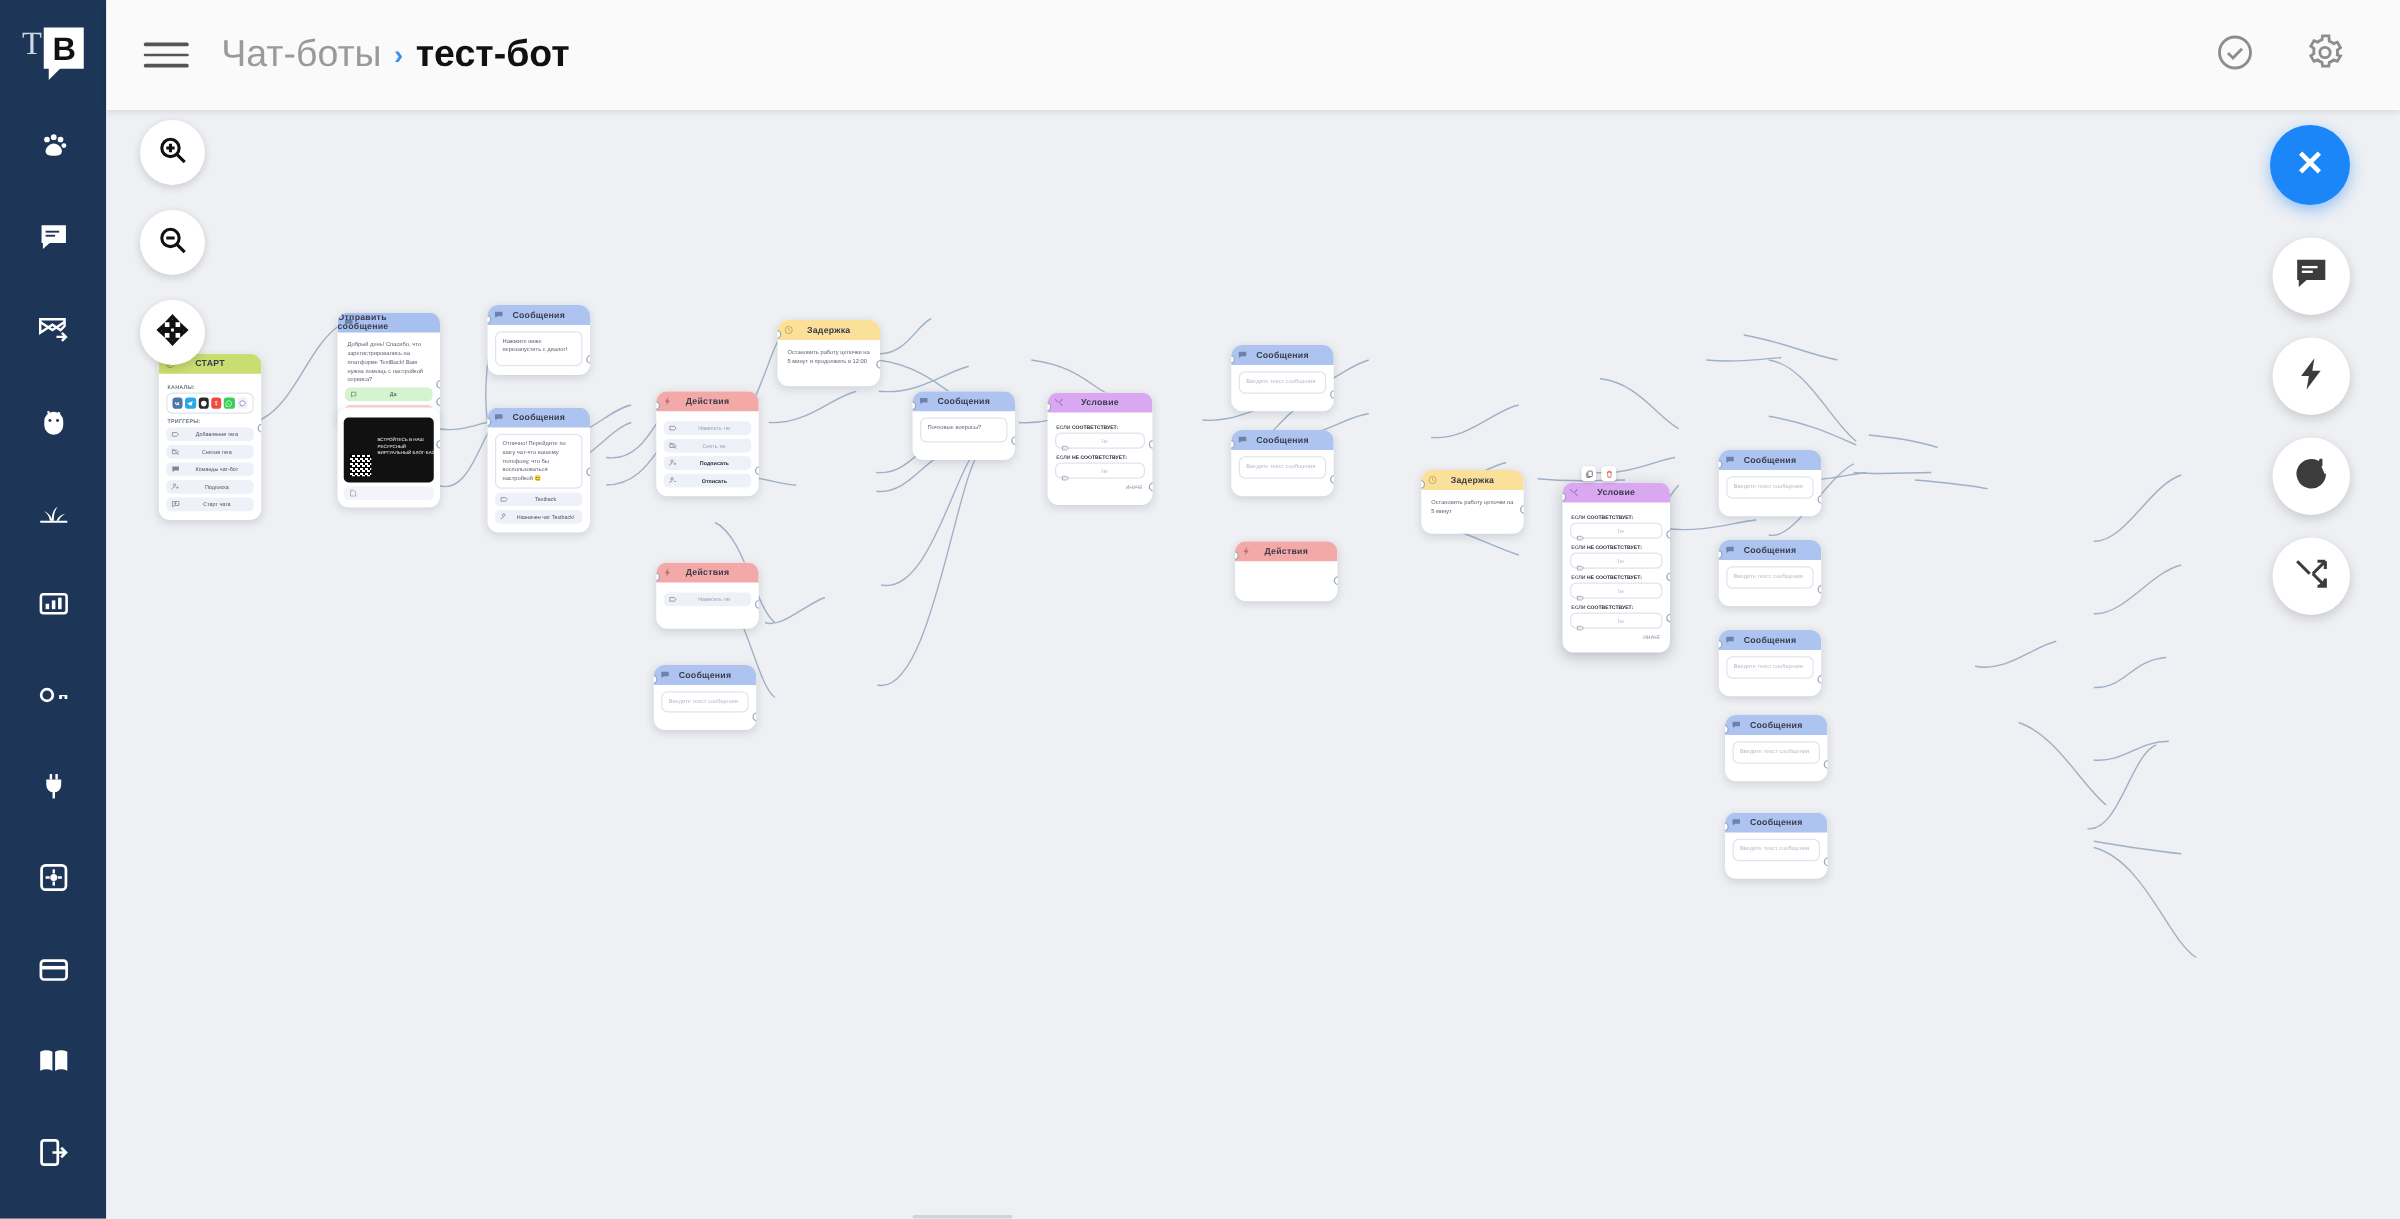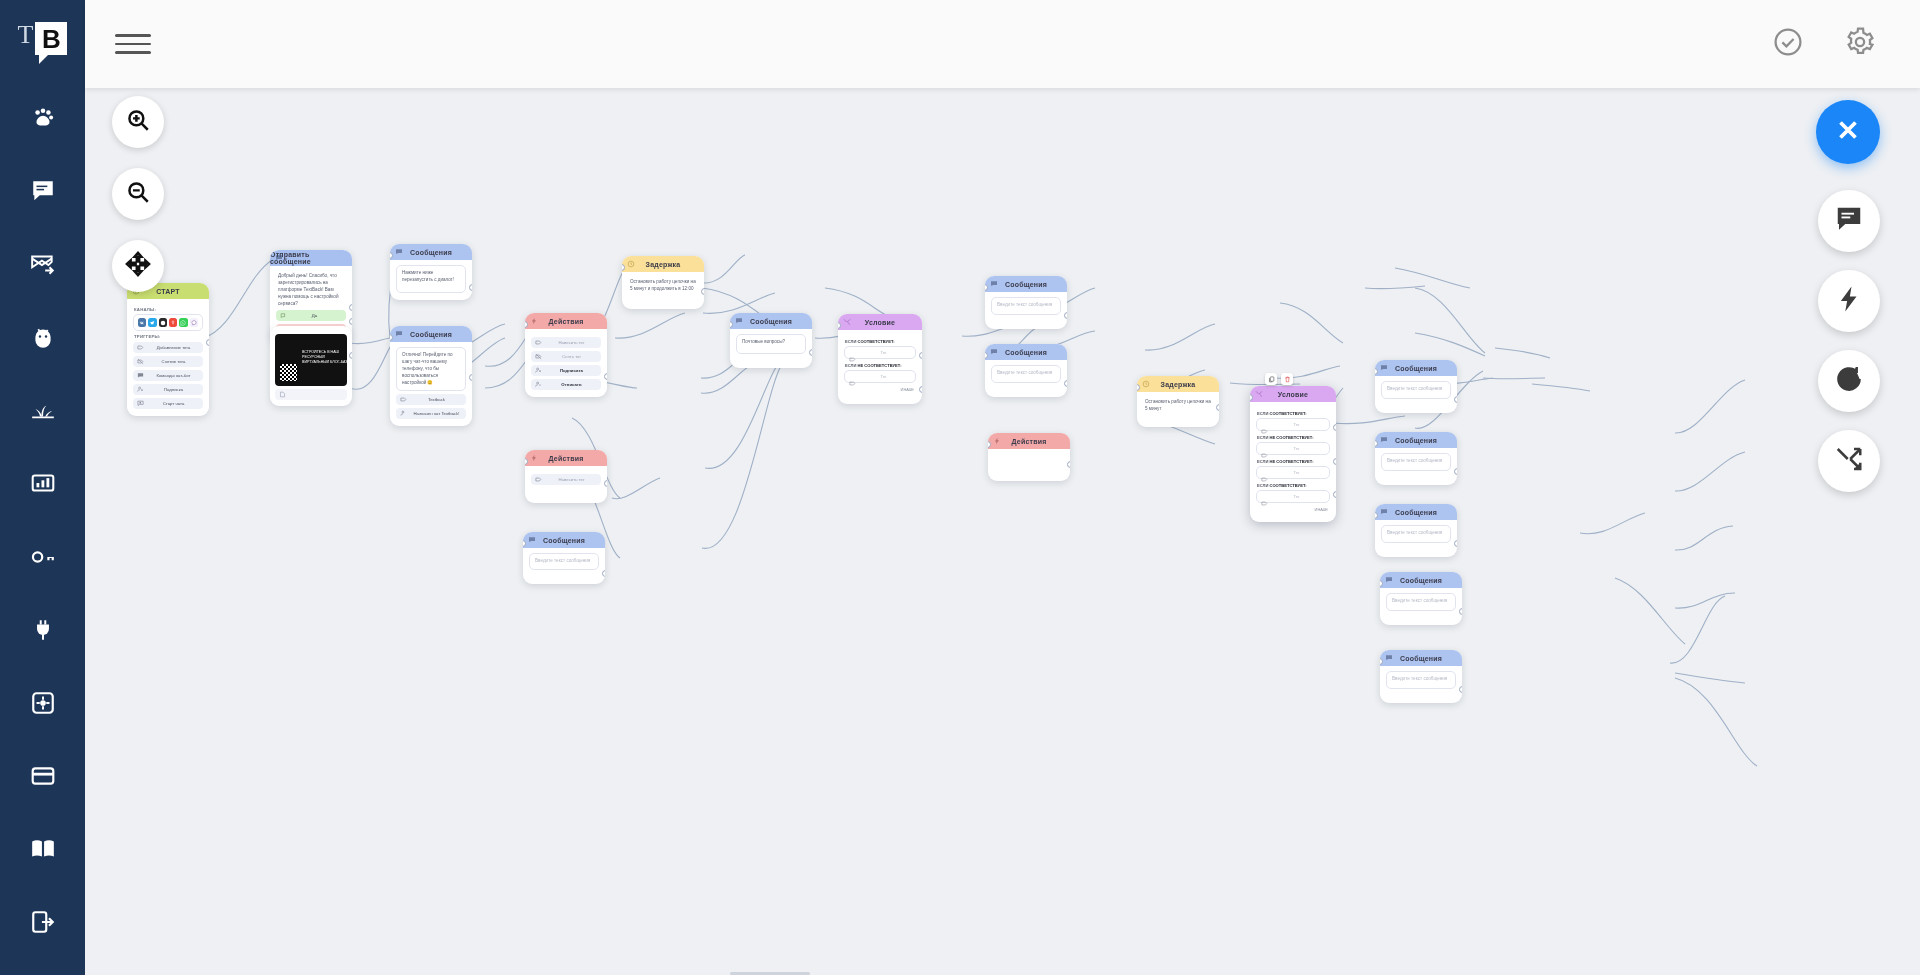--- a/index.html
+++ b/index.html
@@ -268,20 +268,25 @@
           <path d="M11 12h10m-3.5-3.5L21 12l-3.5 3.5" fill="none" stroke="#fff" stroke-width="2"></path>
         </svg></span>
   </div>
 </div>
 
 <div id="header">
   <div id="burger">
     <span></span>
     <span></span>
     <span></span>
+  </div>
+  <div style="display:flex;align-items:center;">
+    <span class="crumb">Чат-боты</span>
+    <span class="crumb-sep">›</span>
+    <span class="crumb-cur">тест-бот</span>
   </div>
   <div class="hdr-right">
     <span><svg viewBox="0 0 24 24">
           <circle cx="12" cy="12" r="9.3"></circle>
           <path d="M7.8 12.3l3 3 5.4-5.6"></path>
         </svg></span>
     <span><svg viewBox="0 0 24 24">
           <circle cx="12" cy="12" r="3.1"></circle>
           <path d="M19.4 13.5a7.6 7.6 0 0 0 0-3l1.9-1.4-1.9-3.3-2.2.9a7.6 7.6 0 0 0-2.6-1.5L14.3 2h-3.8l-.3 2.3a7.6 7.6 0 0 0-2.6 1.5l-2.2-.9-1.9 3.3 1.9 1.4a7.6 7.6 0 0 0 0 3l-1.9 1.4 1.9 3.3 2.2-.9a7.6 7.6 0 0 0 2.6 1.5l.3 2.3h3.8l.3-2.3a7.6 7.6 0 0 0 2.6-1.5l2.2.9 1.9-3.3z"></path>
         </svg></span>

